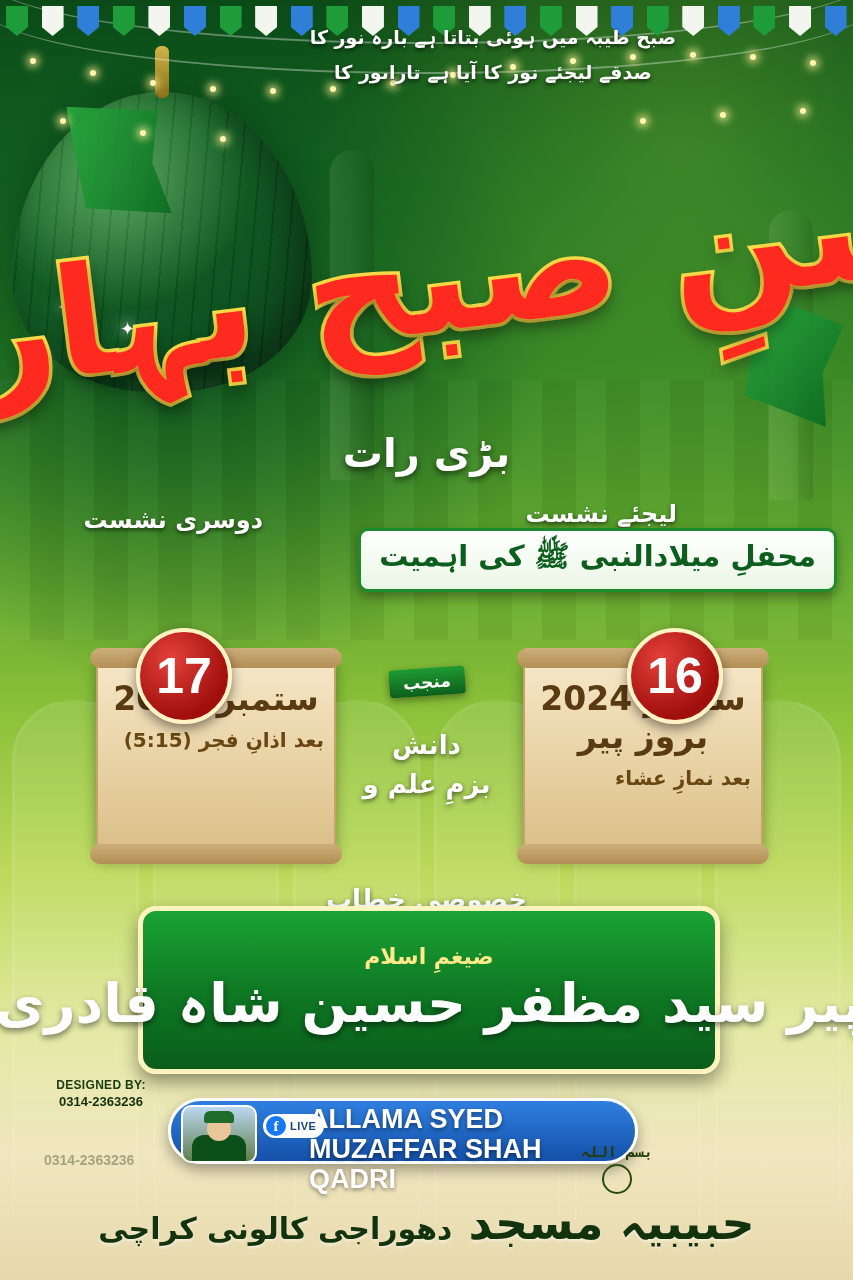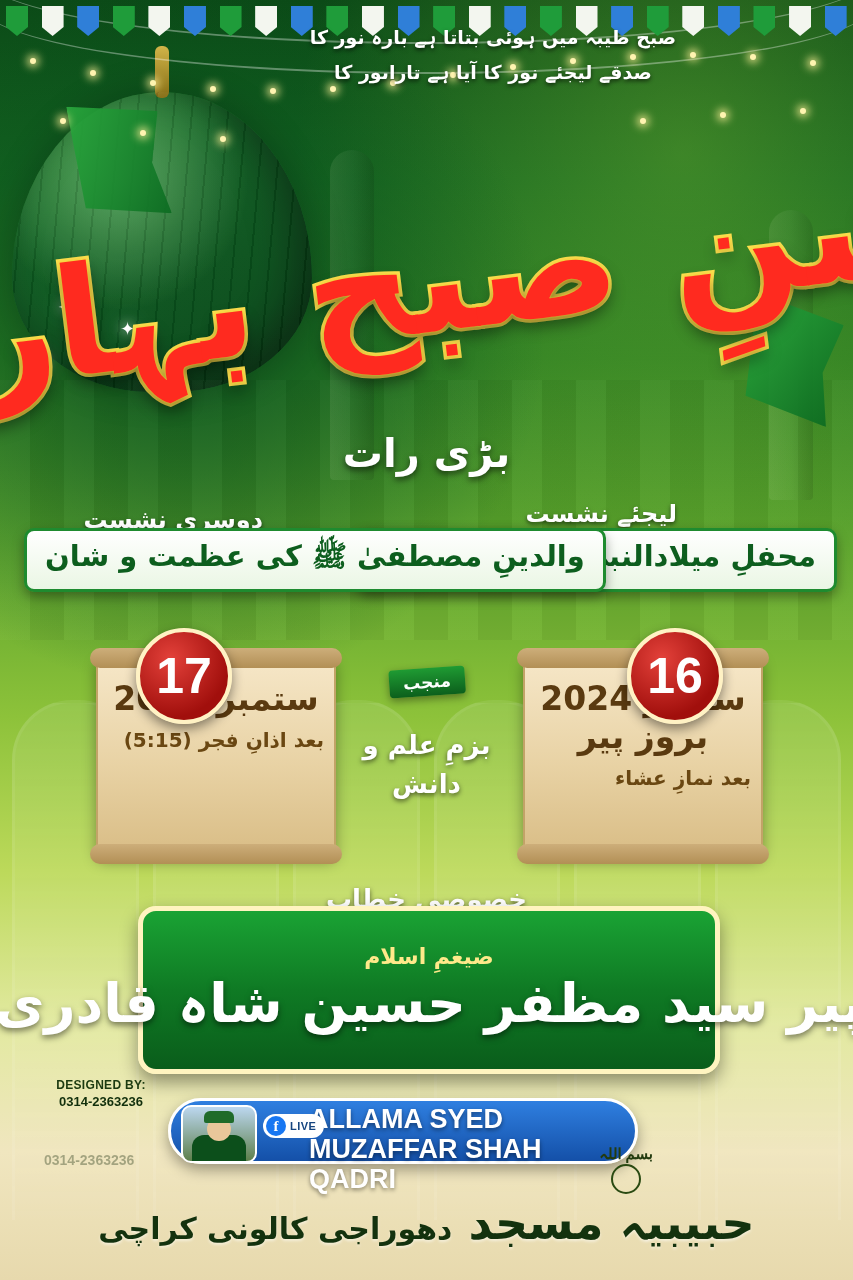--- a/index.html
+++ b/index.html
@@ -293,21 +293,21 @@
     color: #fff; font-size: 17px; font-weight: bold; font-family: "Liberation Serif", serif; font-style: italic;
   }
   .designer .durdu { color: #ffe98a; font-size: 11px; font-family: "DejaVu Sans", sans-serif; direction: rtl; }
   .designer .dphone { margin-top: 2px; font-size: 13px; font-weight: bold; color: #12300c; }
   
   .footer {
     position: absolute; left: 0; right: 0; bottom: 10px; height: 120px;
   }
   .footer-logo {
     position: absolute; right: 200px; bottom: 76px;
-    font-family: Liberation Serif, serif; direction: rtl;
+    font-family: Liberation Mono, monospace; direction: rtl;
     font-size: 15px; color: #233b0f; font-weight: bold; 
     line-height: 1.1;
   }
   .footer-logo .ring {
     width: 30px; height: 30px; border-radius: 50%;
     border: 2px solid #2a4a12; margin: 2px auto 0;
   }
   .footer-name {
     position: absolute; left: 0; right: 0; bottom: 20px;
     font-family: "DejaVu Sans", sans-serif; direction: rtl; text-align: center;
@@ -410,21 +410,20 @@
   <div class="title-wrap">
     <div class="title-main">جشنِ صبح بہاراں</div>
   </div>
 
   <div class="subtitle rtl">بڑی رات</div>
 
   <div class="sessions">
     <div class="sess-label r rtl">لیجئے نشست</div>
     <div class="sess-label l rtl">دوسری نشست</div>
     <div class="topic-box right">محفلِ میلادالنبی ﷺ کی اہمیت</div>
-    <div class="topic-box left">والدینِ مصطفیٰ ﷺ کی عظمت و شان</div>
   </div>
 
   <div class="scrolls">
 
     <div class="scroll right">
       <div class="scroll-text">
         <div class="scroll-date">ستمبر 2024</div>
         <div class="scroll-date">بروز پیر</div>
         <div class="scroll-sub">بعد نمازِ عشاء</div>
       </div>
@@ -434,22 +433,22 @@
     <div class="scroll left">
       <div class="scroll-text">
         <div class="scroll-date">ستمبر 2024</div>
         <div class="scroll-sub">بعد اذانِ فجر (5:15)</div>
       </div>
     </div>
     <div class="daybadge left">17</div>
 
     <div class="ribbon rtl">منجب</div>
     <div class="mid-topic rtl">
+      <div>دانش</div>
       <div>بزمِ علم و</div>
-      <div>دانش</div>
     </div>
   </div>
 
   <div class="speaker-head rtl">خصوصی خطاب</div>
   <div class="speaker-panel">
     <div class="speaker-sub">ضیغمِ اسلام</div>
     <div class="speaker-name">پیر سید مظفر حسین شاہ قادری</div>
   </div>
 
   <div class="livebar">

